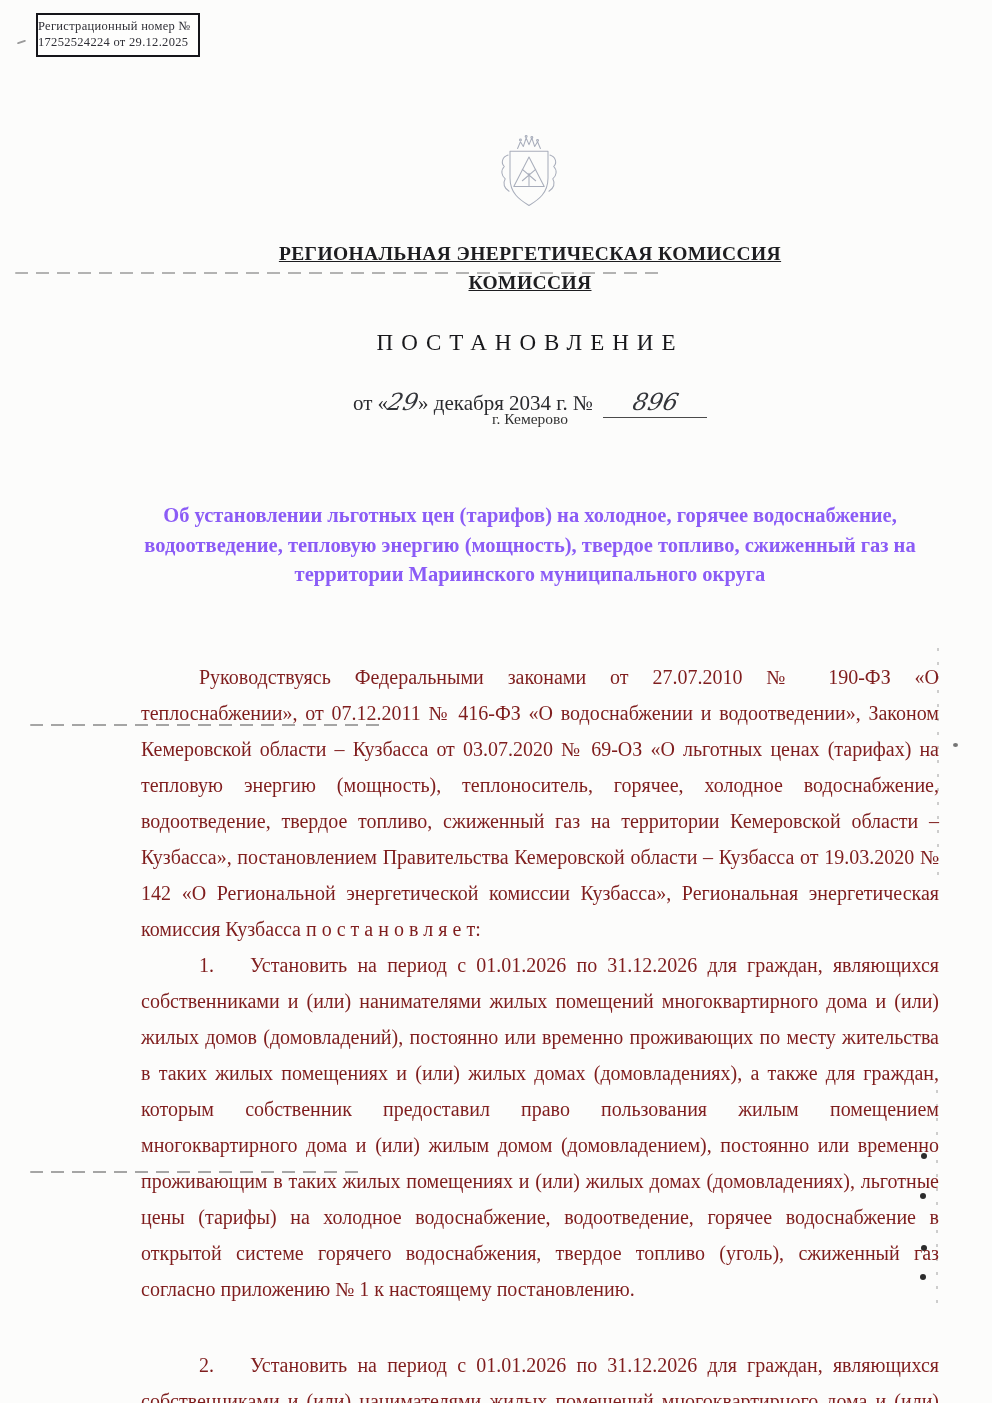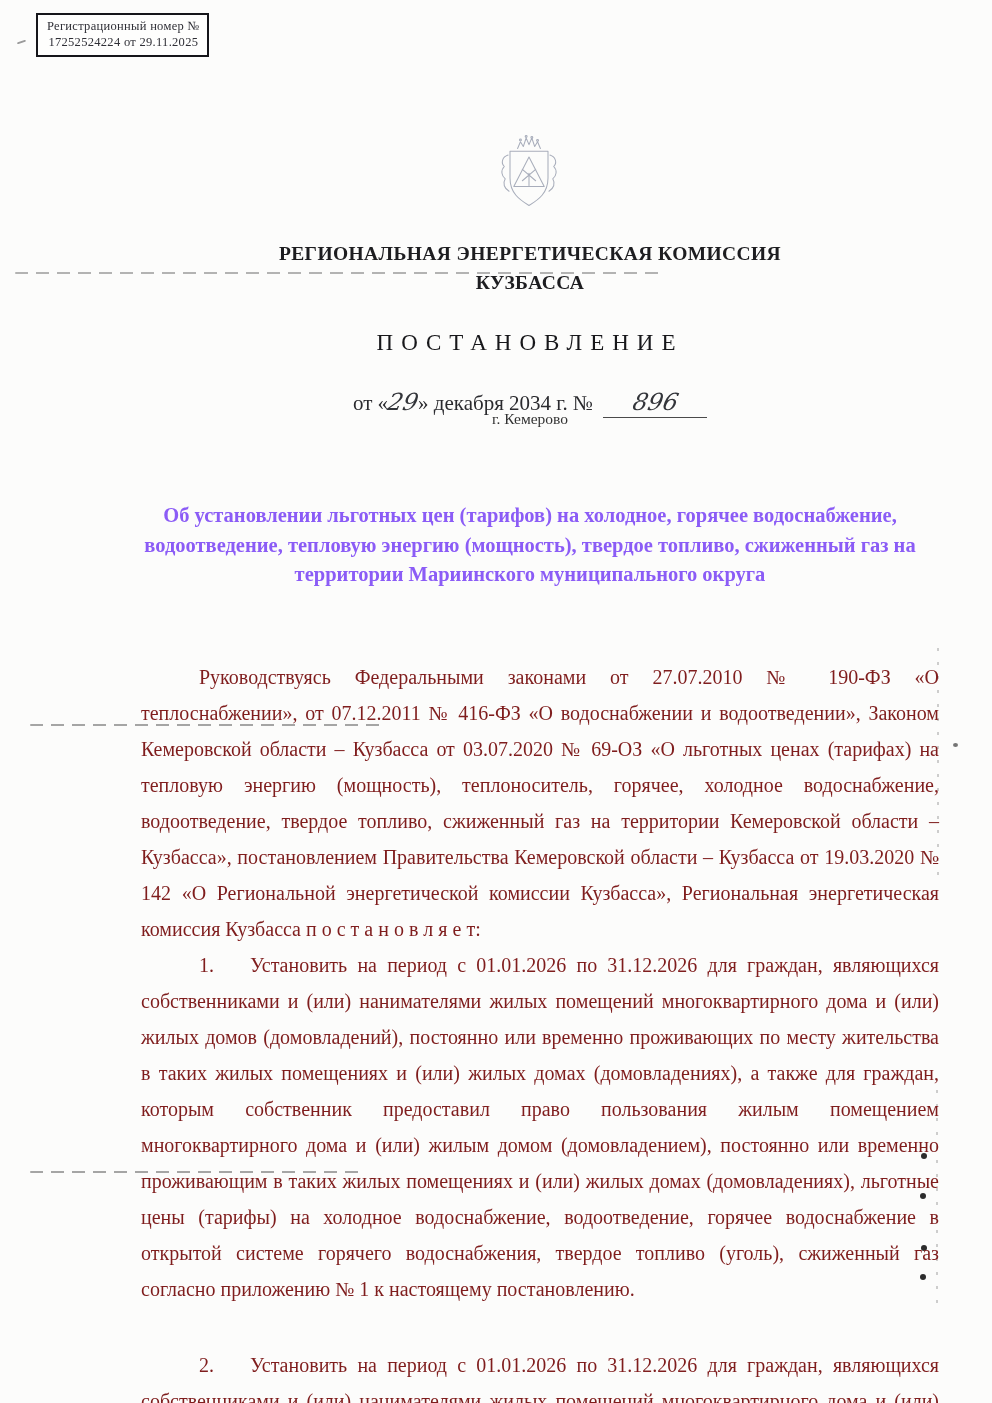--- a/index.html
+++ b/index.html
@@ -9,35 +9,34 @@
     margin:0 auto;
     background:#fcfcfb;
     overflow:hidden;
     font-family:"Liberation Serif", serif;
     color:#262626;
   }
   
   .stamp{
     position:absolute;left:36px;top:13px;
     border:2px solid #15151a;
-    padding:3px 7px 4px 9px;
+    padding:3px 7px 4px 0;
     font-size:12.5px;line-height:1.3;
     color:#2f2f36;letter-spacing:.3px;
     background:rgba(255,255,255,.6);
-    text-align:center;
   }
   .stamp-tick{
     position:absolute;left:17px;top:41px;width:9px;height:2px;
     background:#9a9a9a;transform:rotate(-18deg);border-radius:1px;
   }
   
   .emblem{position:absolute;left:491px;top:131px;width:76px;height:90px;opacity:.85;}
   
   .col{position:absolute;left:118px;width:824px;text-align:center;}
-  .org{top:239px;font-weight:bold;font-size:19.5px;line-height:29px;color:#1d1d20;letter-spacing:.4px;}
+  .org{top:239px;font-weight:bold;font-size:19.5px;line-height:29px;color:#1d1d20;letter-spacing:.4px;text-decoration:underline;}
   .doctype{top:330px;font-weight:normal;font-size:23px;letter-spacing:8px;color:#17171a;}
   .dateline{top:391px;font-size:21px;color:#2a2a2e;}
   .hw{
     display:inline-block;font-family:"DejaVu Serif", serif;font-style:italic;
     transform:skewX(-12deg);color:#33353a;font-size:1.12em;line-height:1;
   }
   .numline{
     display:inline-block;width:104px;margin-left:10px;
     border-bottom:1.6px solid #4a4a4a;text-align:center;padding-bottom:1px;
   }
@@ -74,21 +73,21 @@
   .d4{left:920px;top:1274px;}
   .speck{position:absolute;width:5px;height:4px;border-radius:50%;background:#3a3a3a;opacity:.7;}
 </style>
 </head>
 <body>
 
 <div class="page">
 
   <div class="stamp">
     <div>Регистрационный номер №</div>
-    <div>17252524224 от 29.11.2025</div>
+    <div>17252524224 от 29.12.2025</div>
   </div>
   <div class="stamp-tick"></div>
 
   <div class="art-line a1"></div>
   <div class="art-line a2"></div>
   <div class="art-line a3"></div>
   <div class="edge-speckle s1"></div>
   <div class="edge-speckle s2"></div>
   <div class="dot d1"></div>
   <div class="dot d2"></div>
@@ -108,21 +107,21 @@
         <path d="M18,24 c-6,2 -8,8 -4,12 c-4,4 -3,10 1,13 c-3,5 -1,10 4,13"></path>
         <path d="M62,24 c6,2 8,8 4,12 c4,4 3,10 -1,13 c3,5 1,10 -4,13"></path>
         <path d="M40,26 L24,57 h32 z"></path>
         <path d="M33,39 L47,51 M47,39 L33,51 M40,43 v13"></path>
       </g>
     </svg>
   </div>
 
   <div class="col org">
     <div>РЕГИОНАЛЬНАЯ ЭНЕРГЕТИЧЕСКАЯ КОМИССИЯ</div>
-    <div>КУЗБАССА</div>
+    <div>КОМИССИЯ</div>
   </div>
 
   <div class="col doctype">ПОСТАНОВЛЕНИЕ</div>
 
   <div class="col dateline">
     <span>от «</span><span class="hw">29</span><span>» декабря 2034 г. №</span><span class="numline"><span class="hw">896</span></span>
   </div>
 
   <div class="col city">г. Кемерово</div>
 

